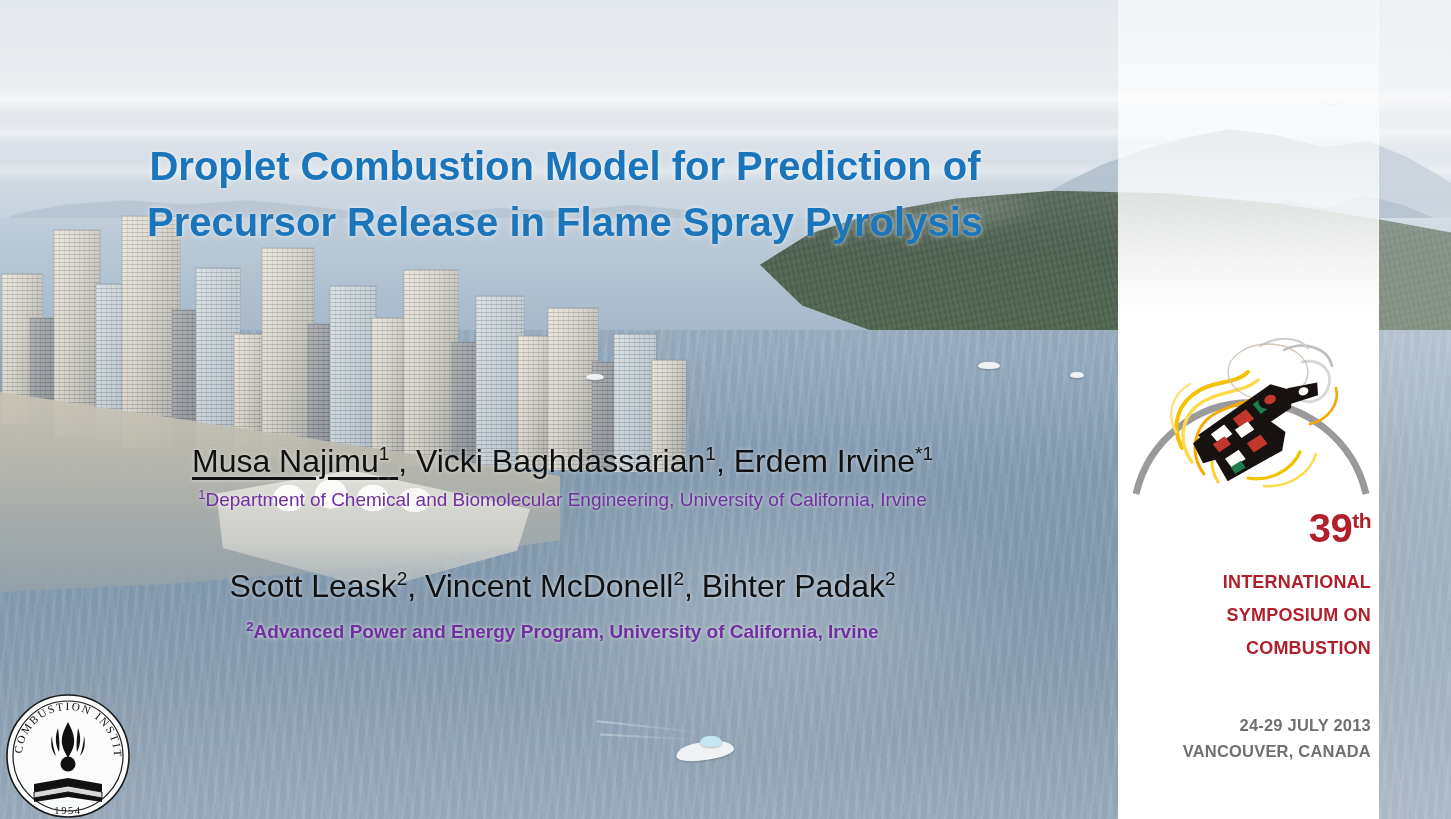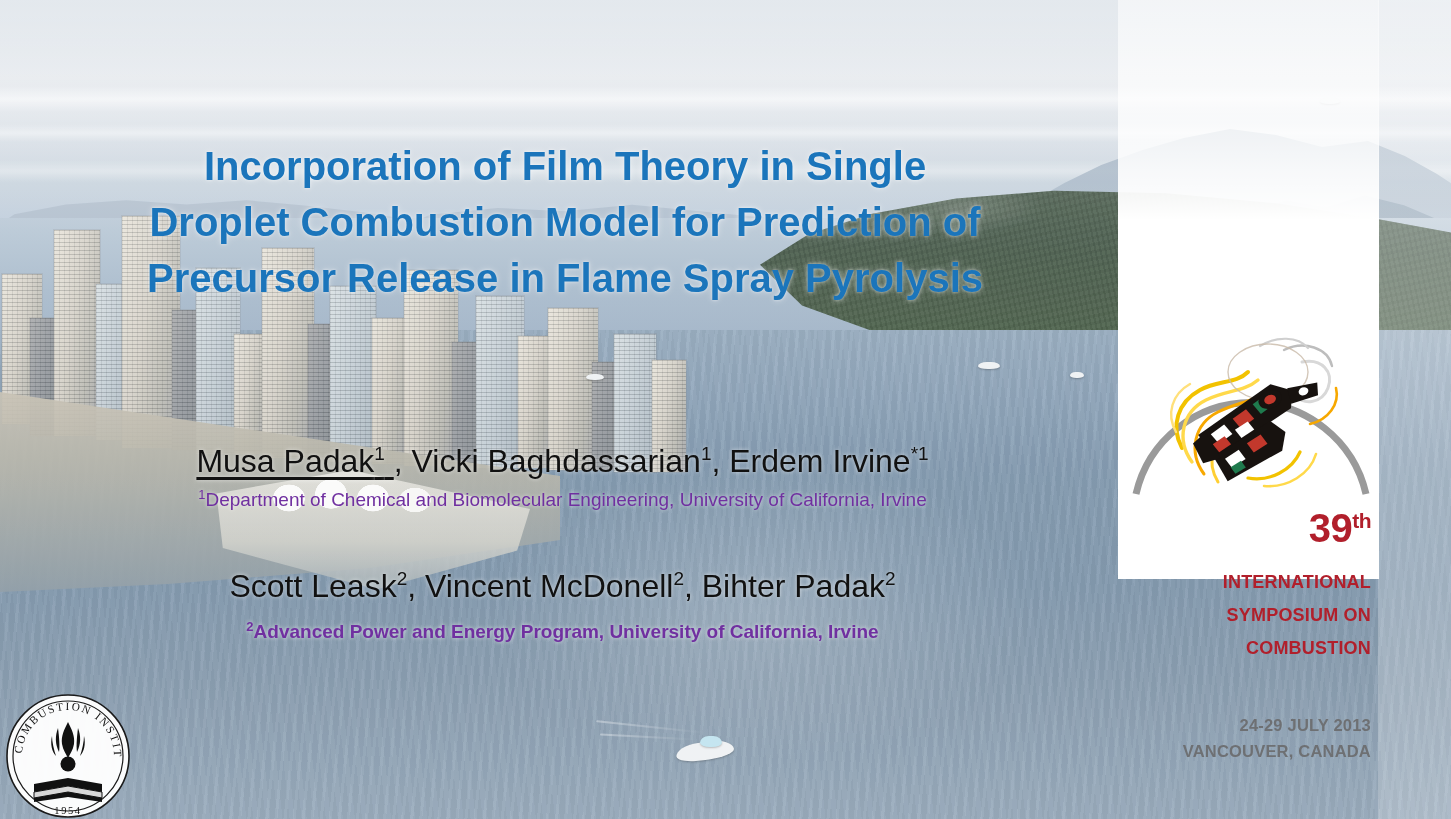--- a/index.html
+++ b/index.html
@@ -189,21 +189,21 @@
     pointer-events: none;
   }
 
   
   .panel-strip {
     position: absolute; left: 1378px; top: 0; width: 73px; height: 819px;
     background: linear-gradient(180deg, rgba(255,255,255,.34), rgba(255,255,255,.20));
     pointer-events: none;
   }
   .panel {
-    position: absolute; left: 1118px; top: 0; width: 261px; height: 579px;
+    position: absolute; left: 1118px; top: 0; width: 261px; height: 819px;
     background: linear-gradient(180deg, rgba(255,255,255,.55) 0%, rgba(255,255,255,.72) 18%,
                 rgba(255,255,255,.90) 30%, #ffffff 38%, #ffffff 100%);
     box-sizing: border-box;
   }
   .panel-inner {
     position: absolute; left: 0; top: 0; width: 261px; height: 819px;
   }
 
   .logo-wrap {
     position: absolute; left: 8px; top: 298px; width: 250px; height: 200px;
@@ -428,26 +428,25 @@
 
       <div class="conf-date">
         <div>24-29 JULY 2013</div>
         <div>VANCOUVER, CANADA</div>
       </div>
 
     </div>
   </div>
 
   <div class="title">
-    <span class="tline">Incorporation of Film Theory in Single</span>
     <span class="tline">Droplet Combustion Model for Prediction of</span>
     <span class="tline">Precursor Release in Flame Spray Pyrolysis</span>
   </div>
 
-  <div class="authors1"><span class="lead"><span>Musa Padak</span><sup>1</sup>&nbsp;</span><span>, Vicki Baghdassarian</span><sup>1</sup><span>, Erdem Irvine</span><sup>*1</sup></div>
+  <div class="authors1"><span class="lead"><span>Musa Najimu</span><sup>1</sup>&nbsp;</span><span>, Vicki Baghdassarian</span><sup>1</sup><span>, Erdem Irvine</span><sup>*1</sup></div>
 
   <div class="affil1"><sup>1</sup><span>Department of Chemical and Biomolecular Engineering, University of California, Irvine</span></div>
 
   <div class="authors2"><span>Scott Leask</span><sup>2</sup><span>, Vincent McDonell</span><sup>2</sup><span>, Bihter Padak</span><sup>2</sup></div>
 
   <div class="affil2"><sup>2</sup><span>Advanced Power and Energy Program, University of California, Irvine</span></div>
 
   <svg class="ci-seal" viewBox="0 0 128 128">
     <circle cx="64" cy="64" r="61" fill="#ffffff" opacity=".96"></circle>
     <circle cx="64" cy="64" r="61" fill="none" stroke="#1a1a1a" stroke-width="1.6"></circle>

